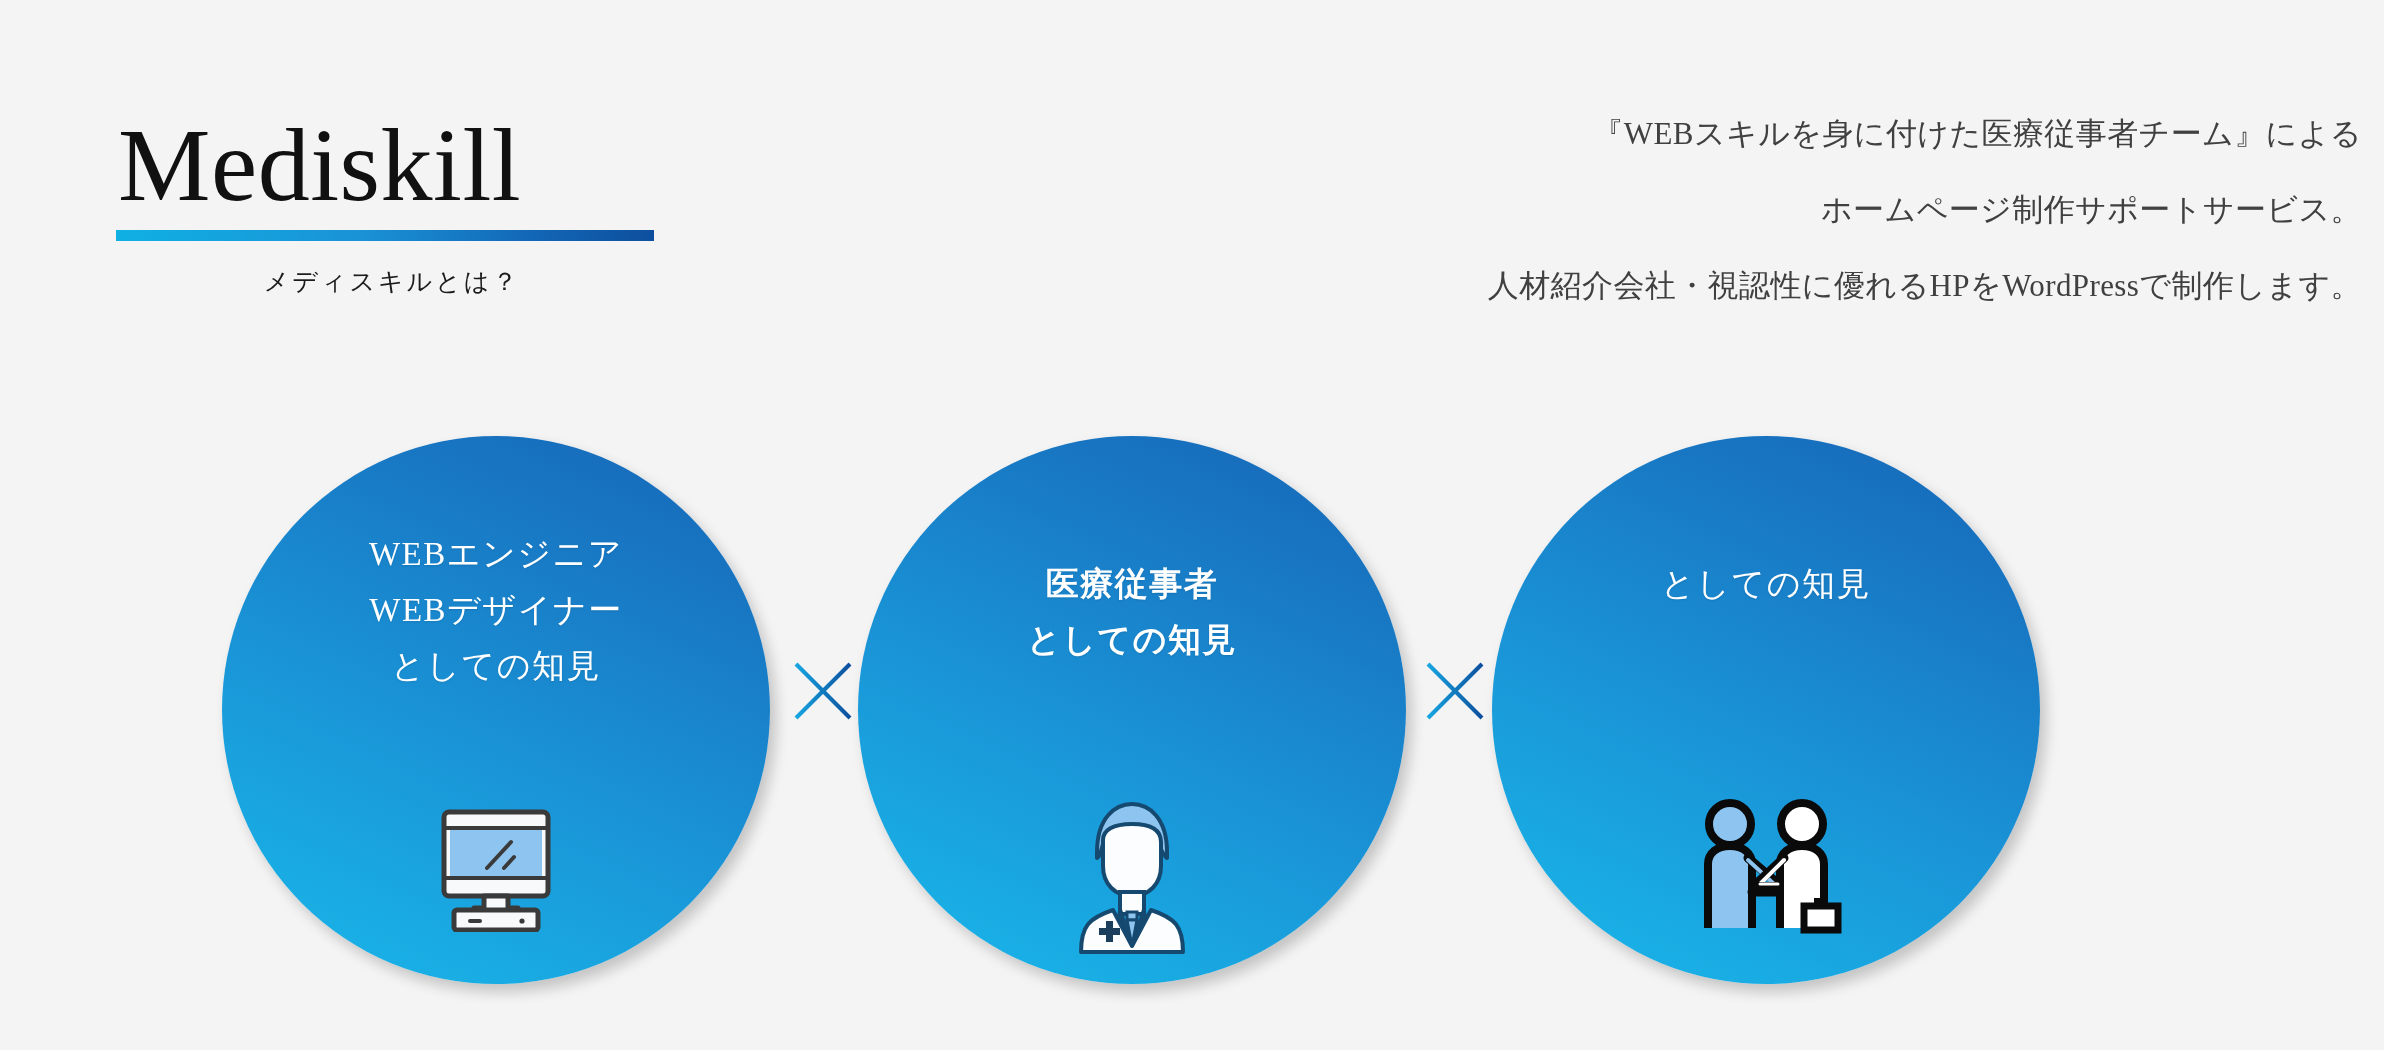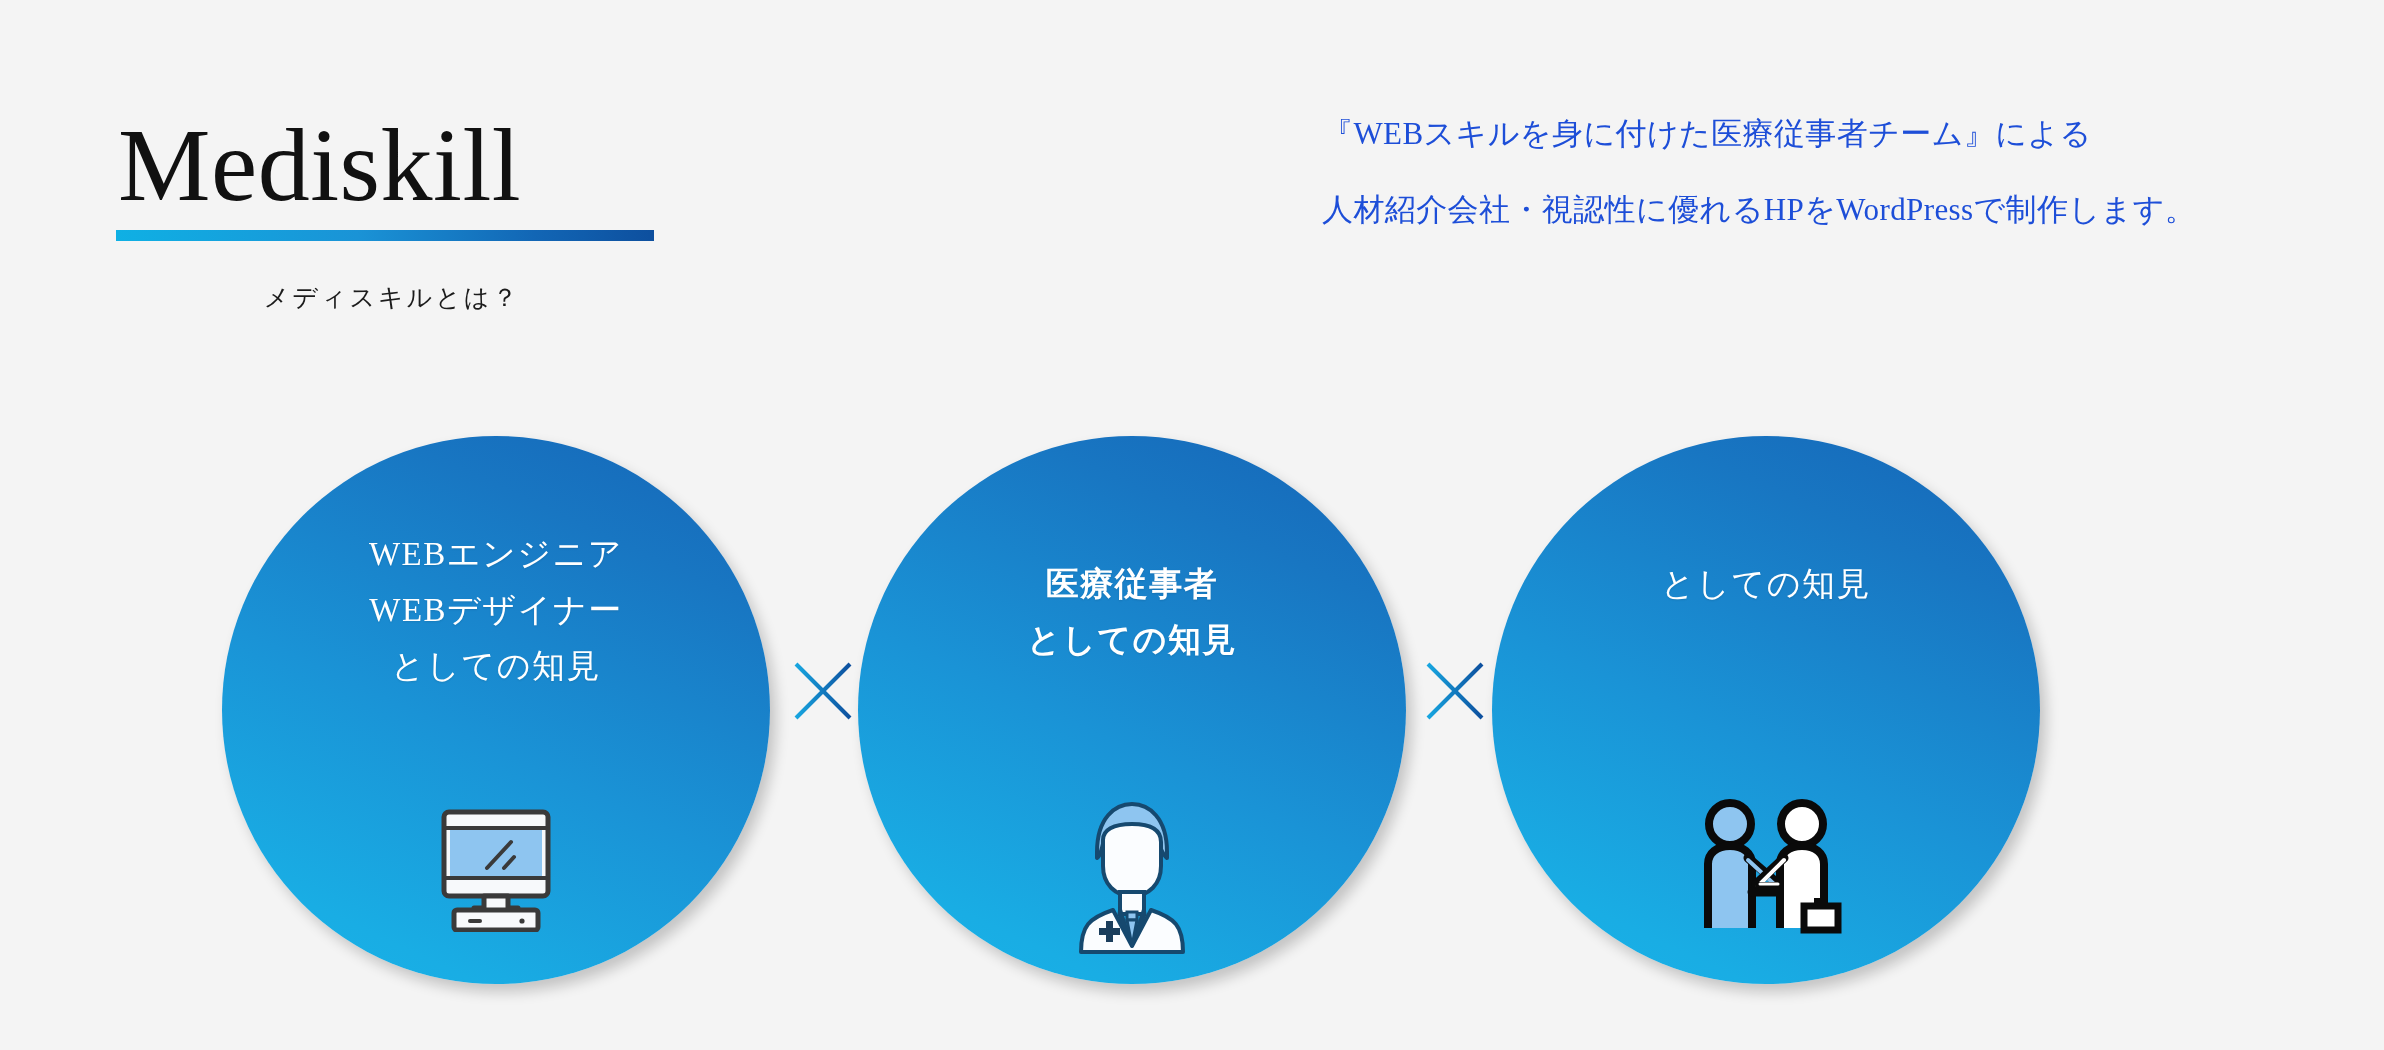--- a/index.html
+++ b/index.html
@@ -39,41 +39,42 @@
     padding-left: 6px;
   }
   .brand-rule {
     margin-top: 12px;
     margin-left: 4px;
     width: 538px;
     height: 11px;
     background: linear-gradient(90deg, #0fb0e4 0%, #1a93d6 45%, #1266b5 78%, #0d4f9e 100%);
   }
   .brand-sub {
-    margin-top: 40px;
+    margin-top: 24px;
     text-align: center;
     font-size: 25px;
     color: #1b1b1b;
     letter-spacing: 3px;
     font-family: "Liberation Serif", "DejaVu Serif", serif;
   }
 
   
   .lead {
     position: absolute;
     left: 1322px;
     top: 96px;
     width: 1040px;
   }
   .lead-line {
     font-size: 31px;
     line-height: 76px;
-    color: #1d4ed8;
+    color: #404040;
     white-space: nowrap;
     letter-spacing: 0.4px;
+    text-align: right;
   }
 
   
   .circles {
     position: absolute;
     left: 0;
     top: 436px;
     width: 2384px;
     height: 560px;
   }
@@ -133,20 +134,21 @@
 <div class="stage">
 
   <div class="brand">
     <div class="brand-title">Mediskill</div>
     <div class="brand-rule"></div>
     <div class="brand-sub">メディスキルとは？</div>
   </div>
 
   <div class="lead">
     <div class="lead-line">『WEBスキルを身に付けた医療従事者チーム』による</div>
+    <div class="lead-line">ホームページ制作サポートサービス。</div>
     <div class="lead-line">人材紹介会社・視認性に優れるHPをWordPressで制作します。</div>
   </div>
 
   <div class="circles">
 
     <div class="circle circle-1">
       <div class="circle-text">
         <div>WEBエンジニア</div>
         <div>WEBデザイナー</div>
         <div>としての知見</div>

